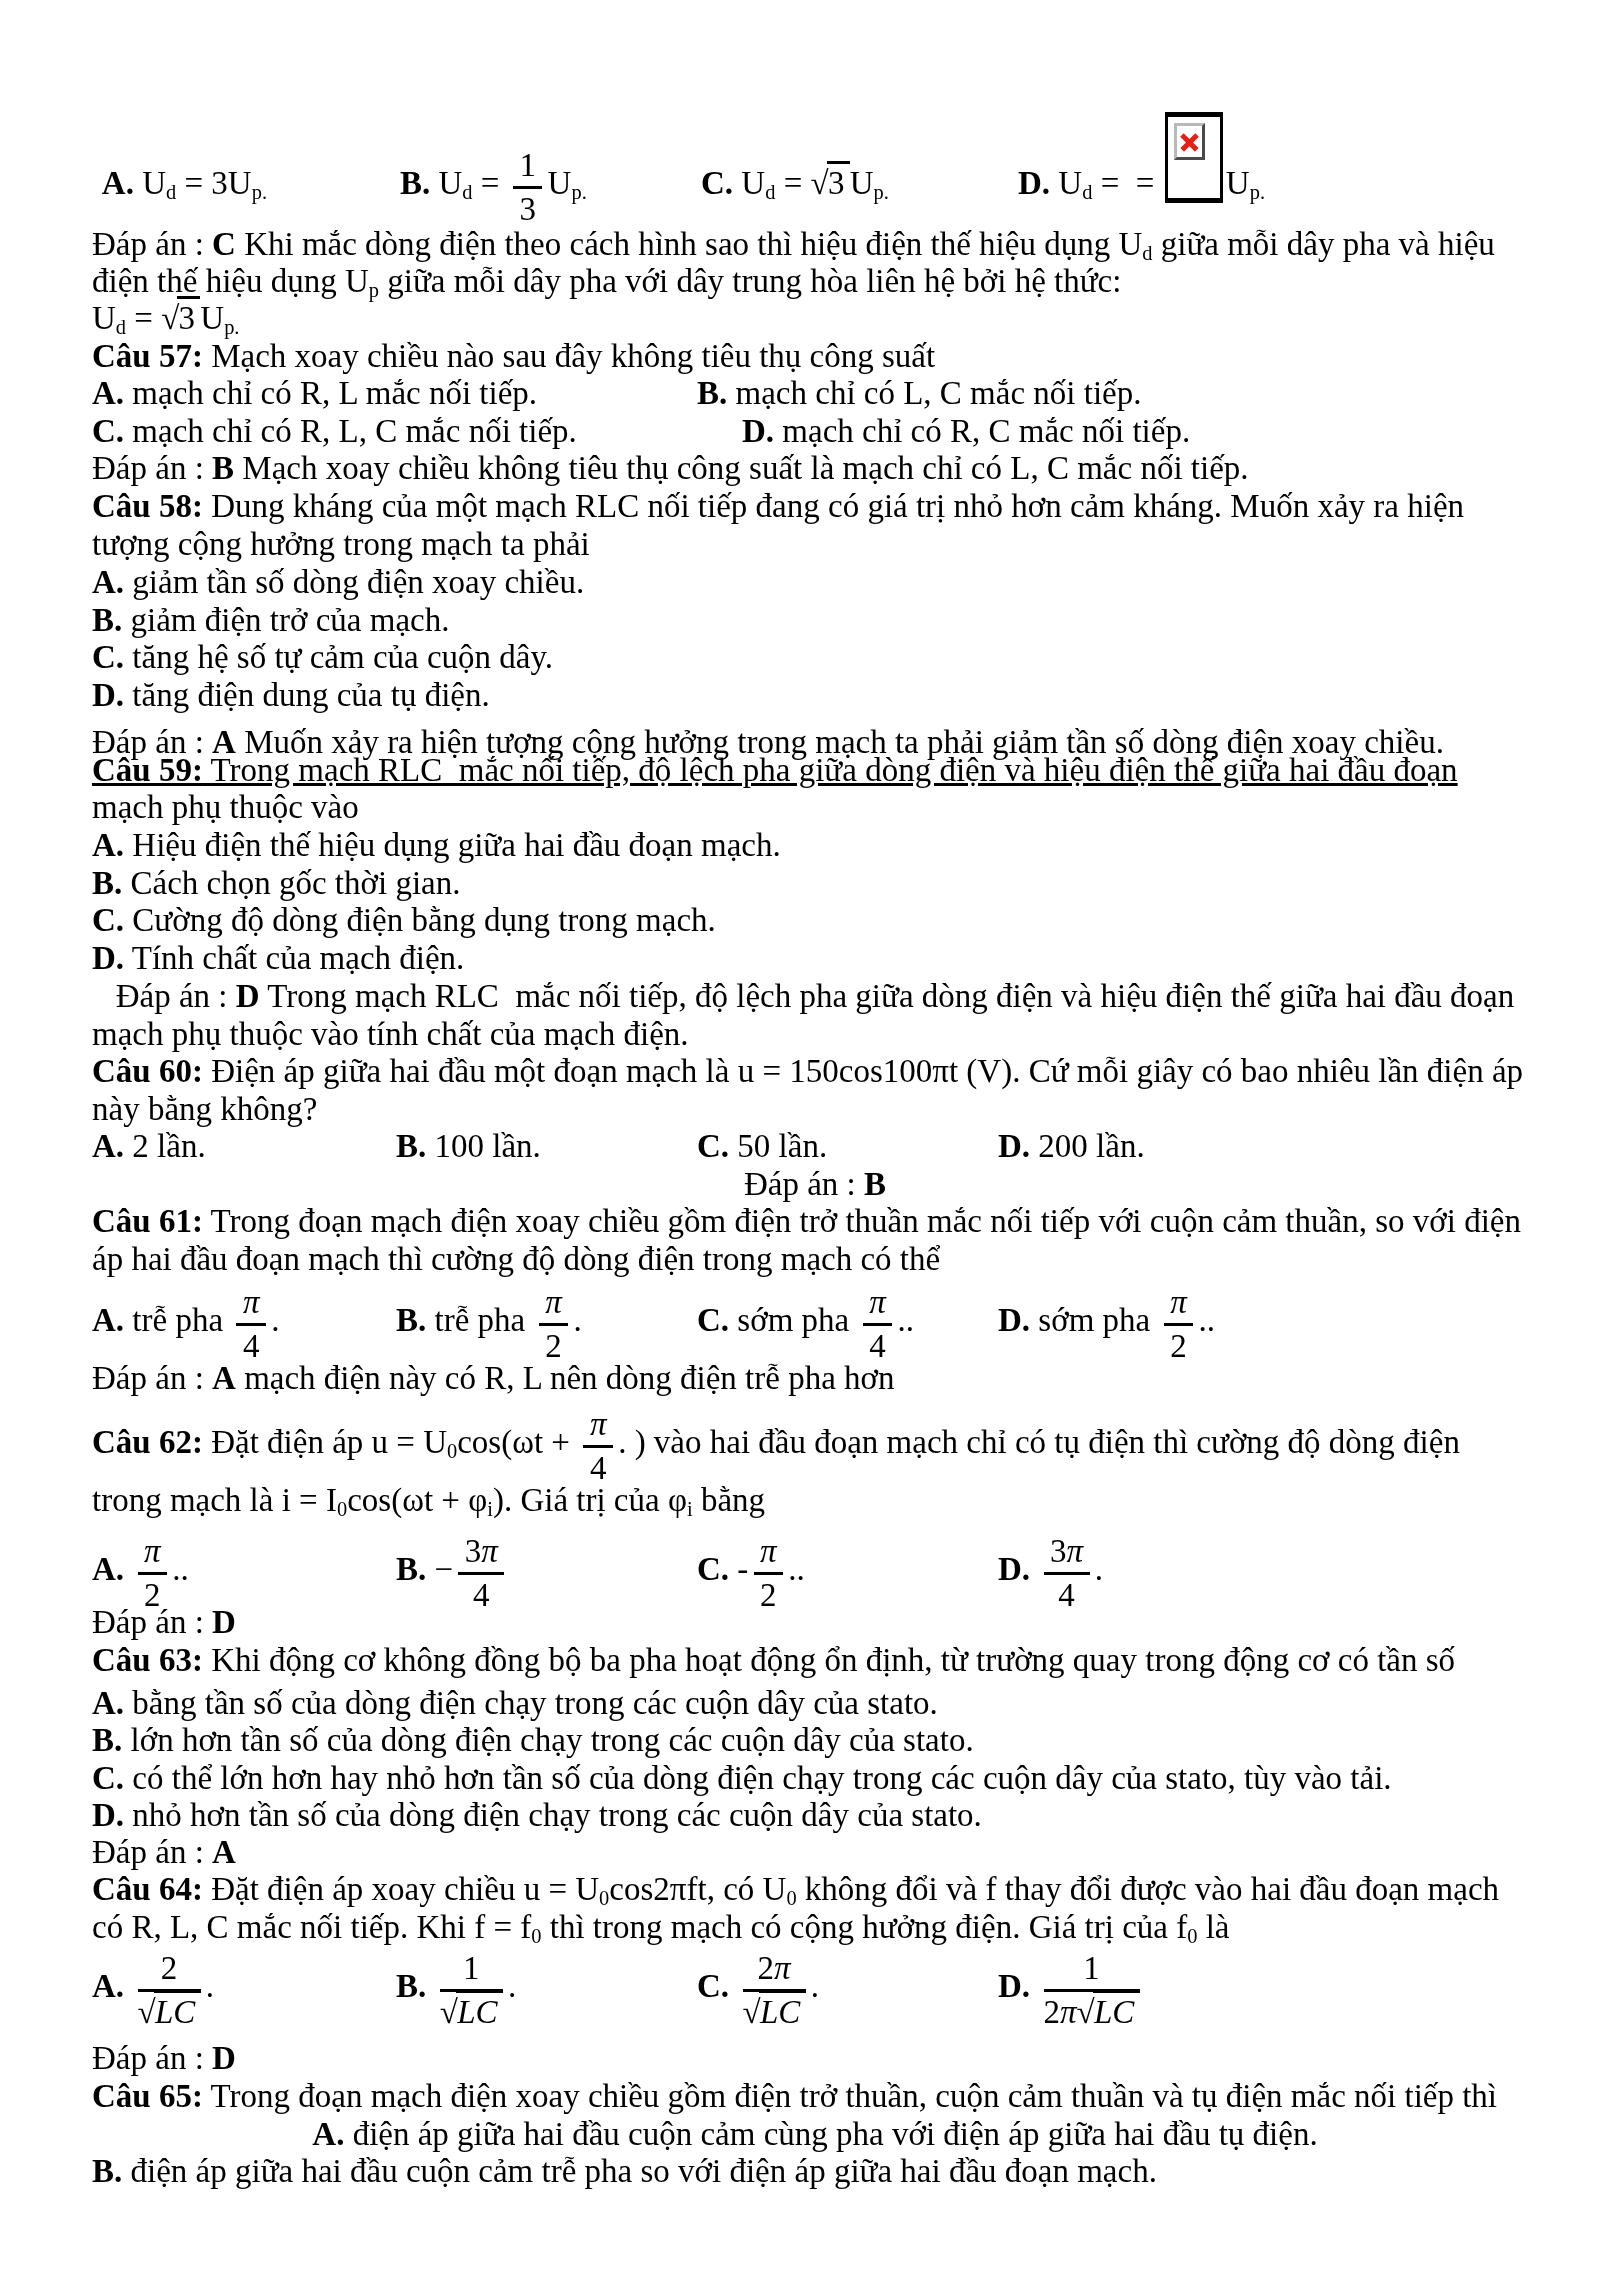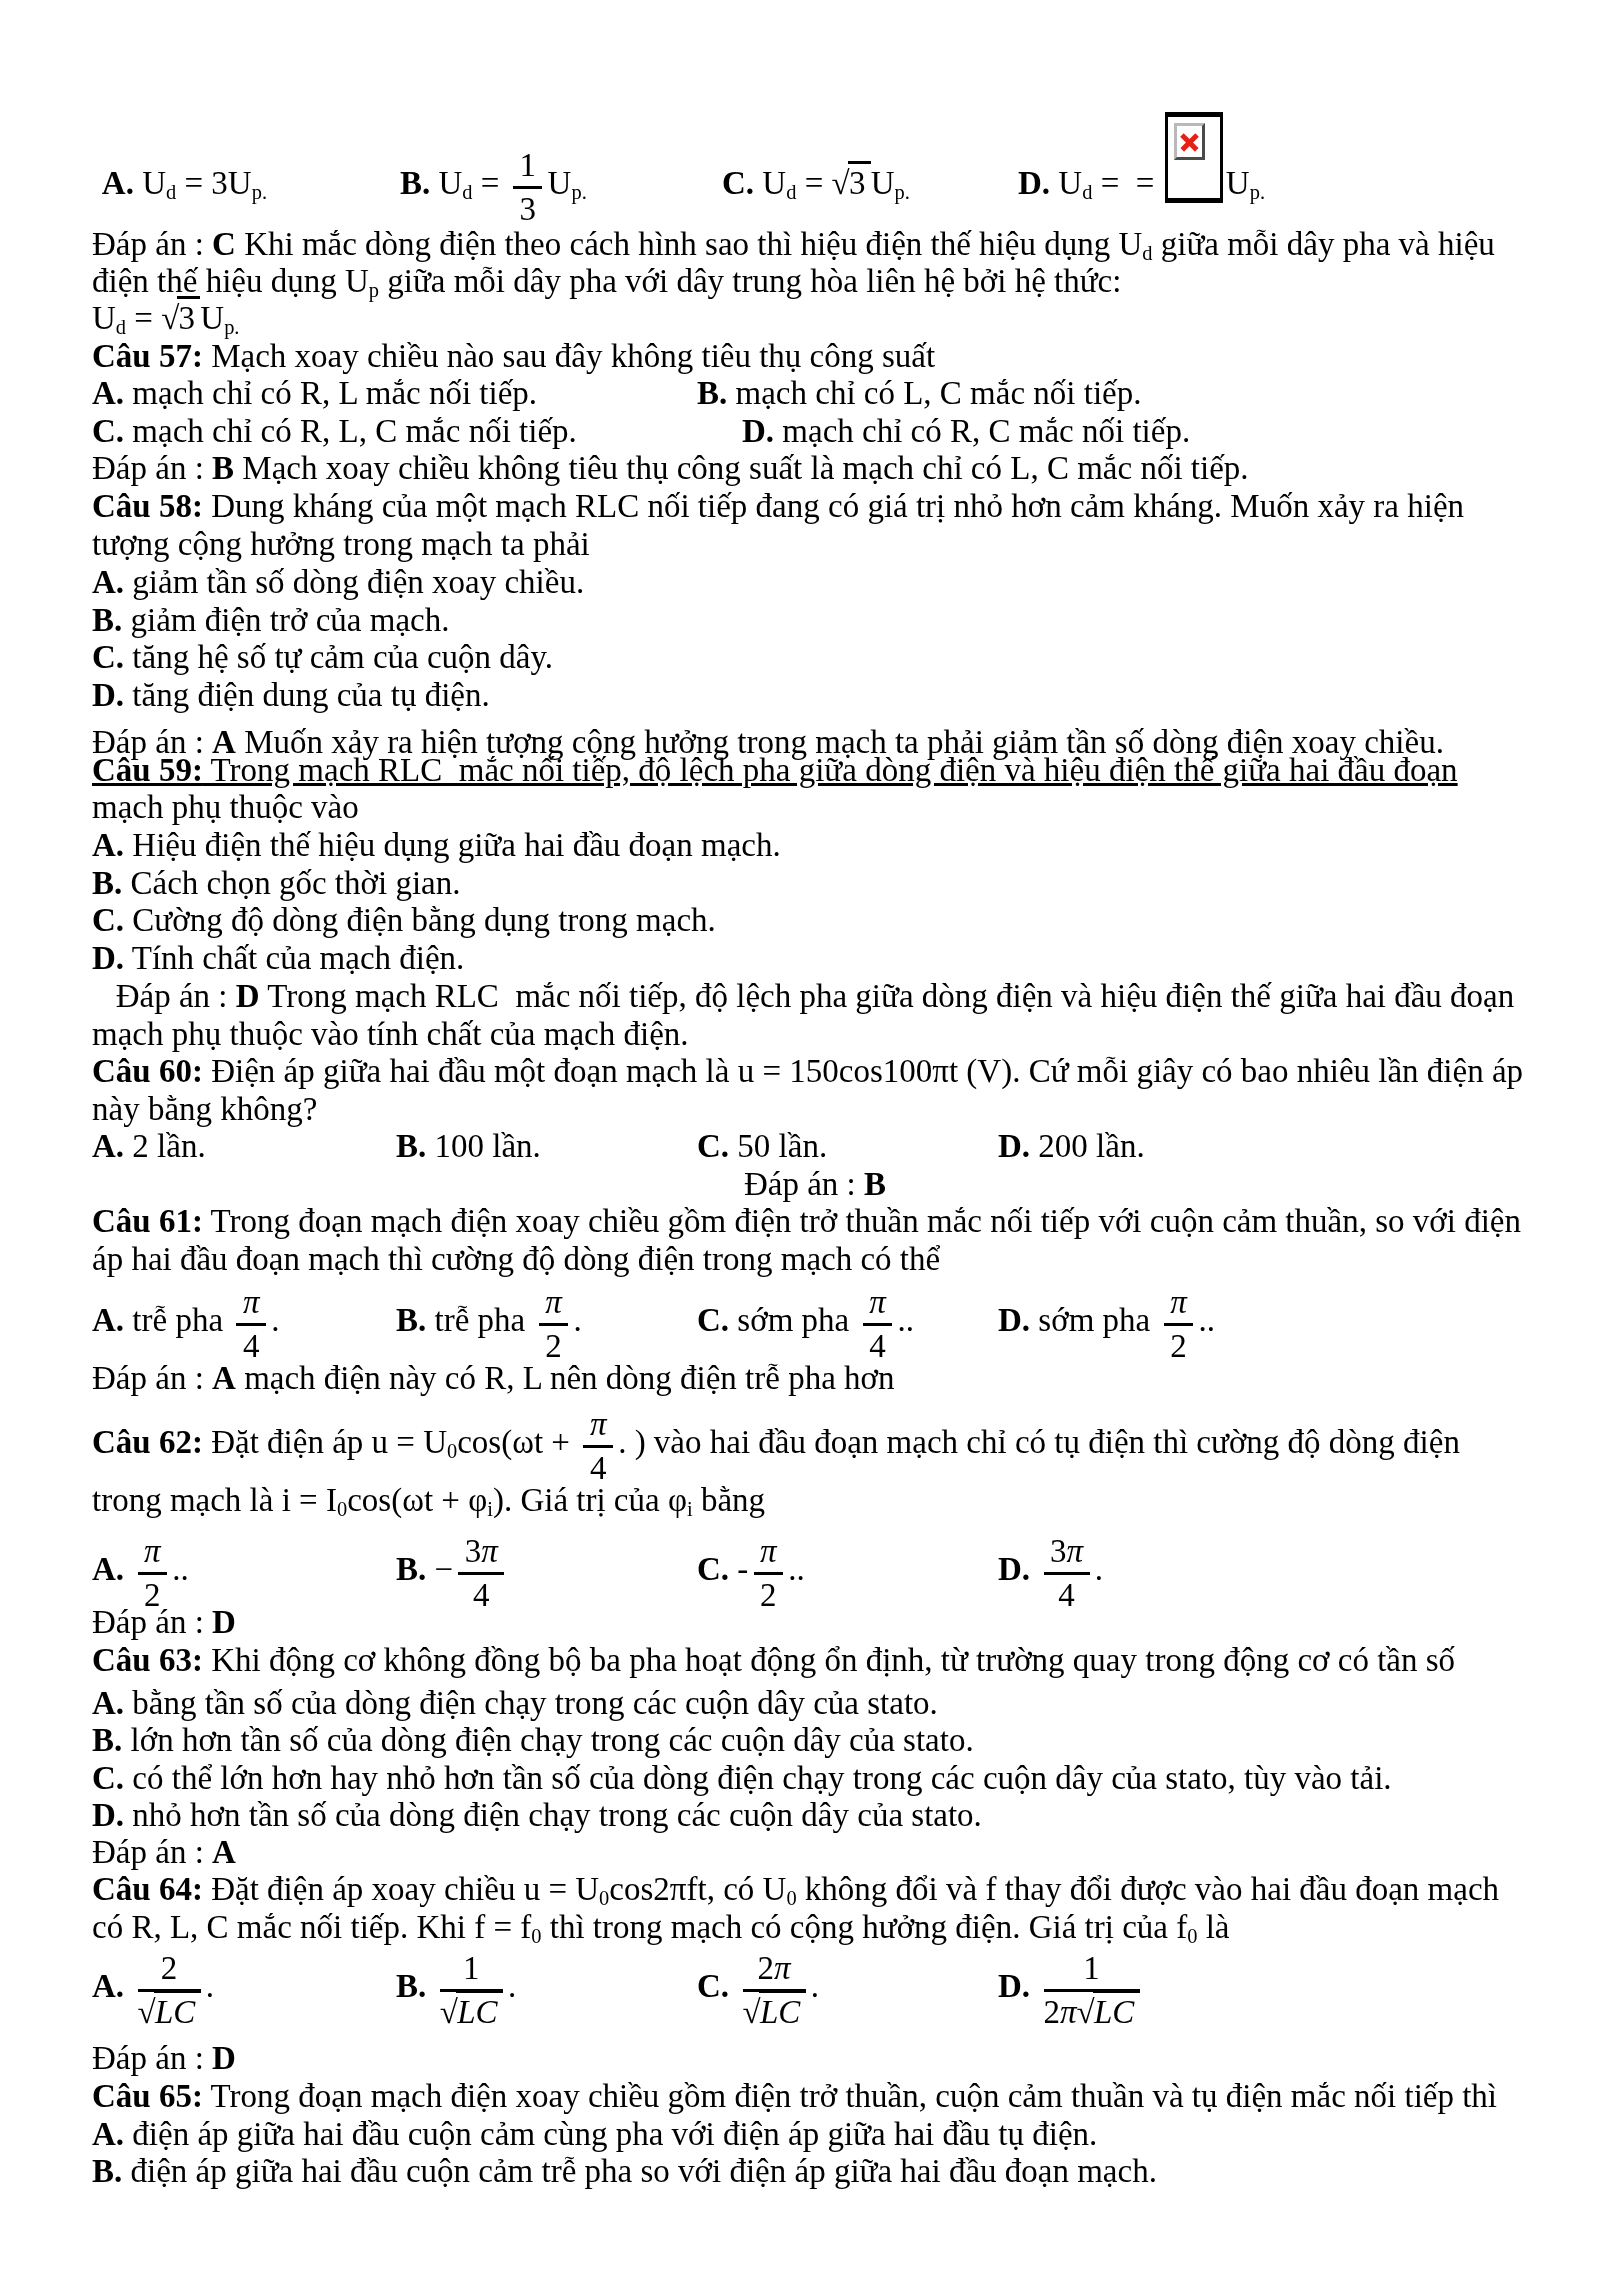--- a/index.html
+++ b/index.html
@@ -49,21 +49,21 @@
   .phicon::after{transform:rotate(-45deg);}
 </style>
 </head>
 <body>
 
 <div class="page">
   <div class="doc">
       <div class="blk row" style="top: 110px; height: 147px; line-height: 147px;">
         <div class="col" style="left: 9.8px;"><span class="b">A. </span><span>U</span><span class="sb">d</span><span> = 3U</span><span class="sb">p.</span></div>
         <div class="col" style="left: 308px;"><span class="b">B. </span><span>U</span><span class="sb">d</span><span> = </span><span class="frac"><span class="num"><span>1</span></span><span class="den"><span>3</span></span></span><span>U</span><span class="sb">p.</span></div>
-        <div class="col" style="left: 630px; text-align: right;"><span class="b">C. </span><span>U</span><span class="sb">d</span><span> = </span><span class="sqrt"><span class="rsign">√</span><span class="vinc"><span>3</span></span></span><span>U</span><span class="sb">p.</span></div>
+        <div class="col" style="left: 609px; text-align: right;"><span class="b">C. </span><span>U</span><span class="sb">d</span><span> = </span><span class="sqrt"><span class="rsign">√</span><span class="vinc"><span>3</span></span></span><span>U</span><span class="sb">p.</span></div>
         <div class="col" style="left: 926px;"><span class="b">D. </span><span>U</span><span class="sb">d</span><span> = &nbsp;= </span><span class="ph"><span class="phicon"></span></span><span>U</span><span class="sb">p.</span></div>
       </div>
       <div class="blk para" style="top: 226px;"><span>Đáp án : </span><span class="b">C</span><span> Khi mắc dòng điện theo cách hình sao thì hiệu điện thế hiệu dụng U</span><span class="sb">d</span><span> giữa mỗi dây pha và hiệu</span></div>
       <div class="blk para" style="top: 263px;"><span>điện thế hiệu dụng U</span><span class="sb">p</span><span> giữa mỗi dây pha với dây trung hòa liên hệ bởi hệ thức:</span></div>
       <div class="blk para" style="top: 300px;"><span>U</span><span class="sb">d</span><span> = </span><span class="sqrt"><span class="rsign">√</span><span class="vinc"><span>3</span></span></span><span>U</span><span class="sb">p.</span></div>
       <div class="blk para" style="top: 338px;"><span class="b">Câu 57:</span><span> Mạch xoay chiều nào sau đây không tiêu thụ công suất</span></div>
       <div class="blk row" style="top: 375px; height: 37px; line-height: 37px;">
         <div class="col" style="left: 0px;"><span class="b">A.</span><span> mạch chỉ có R, L mắc nối tiếp.</span></div>
         <div class="col" style="left: 605px;"><span class="b">B.</span><span> mạch chỉ có L, C mắc nối tiếp.</span></div>
       </div>
@@ -125,17 +125,17 @@
       <div class="blk para" style="top: 1871px;"><span class="b">Câu 64:</span><span> Đặt điện áp xoay chiều u = U</span><span class="sb">0</span><span>cos2πft, có U</span><span class="sb">0</span><span> không đổi và f thay đổi được vào hai đầu đoạn mạch</span></div>
       <div class="blk para" style="top: 1909px;"><span>có R, L, C mắc nối tiếp. Khi f = f</span><span class="sb">0</span><span> thì trong mạch có cộng hưởng điện. Giá trị của f</span><span class="sb">0</span><span> là</span></div>
       <div class="blk row" style="top: 1934px; height: 105px; line-height: 105px;">
         <div class="col" style="left: 0px;"><span class="b">A. </span><span class="frac"><span class="num"><span>2</span></span><span class="den"><span class="sqrt"><span class="rsign">√</span><span class="vinc"><span class="i">LC</span></span></span></span></span><span>.</span></div>
         <div class="col" style="left: 304px;"><span class="b">B. </span><span class="frac"><span class="num"><span>1</span></span><span class="den"><span class="sqrt"><span class="rsign">√</span><span class="vinc"><span class="i">LC</span></span></span></span></span><span>.</span></div>
         <div class="col" style="left: 605px;"><span class="b">C. </span><span class="frac"><span class="num"><span>2</span><span class="i">π</span></span><span class="den"><span class="sqrt"><span class="rsign">√</span><span class="vinc"><span class="i">LC</span></span></span></span></span><span>.</span></div>
         <div class="col" style="left: 906px;"><span class="b">D. </span><span class="frac"><span class="num"><span>1</span></span><span class="den"><span>2</span><span class="i">π</span><span class="sqrt"><span class="rsign">√</span><span class="vinc"><span class="i">LC</span></span></span></span></span></div>
       </div>
       <div class="blk para" style="top: 2040px;"><span>Đáp án : </span><span class="b">D</span></div>
       <div class="blk para" style="top: 2078px;"><span class="b">Câu 65:</span><span> Trong đoạn mạch điện xoay chiều gồm điện trở thuần, cuộn cảm thuần và tụ điện mắc nối tiếp thì</span></div>
-      <div class="blk para" style="top: 2116px;"><span class="b">A.</span><span> điện áp giữa hai đầu cuộn cảm cùng pha với điện áp giữa hai đầu tụ điện.</span></div>
+      <div class="blk para" style="top: 2116px; text-align: center;"><span class="b">A.</span><span> điện áp giữa hai đầu cuộn cảm cùng pha với điện áp giữa hai đầu tụ điện.</span></div>
       <div class="blk para" style="top: 2153px;"><span class="b">B.</span><span> điện áp giữa hai đầu cuộn cảm trễ pha so với điện áp giữa hai đầu đoạn mạch.</span></div>
     </div>
 </div>
 
 
 </body></html>

